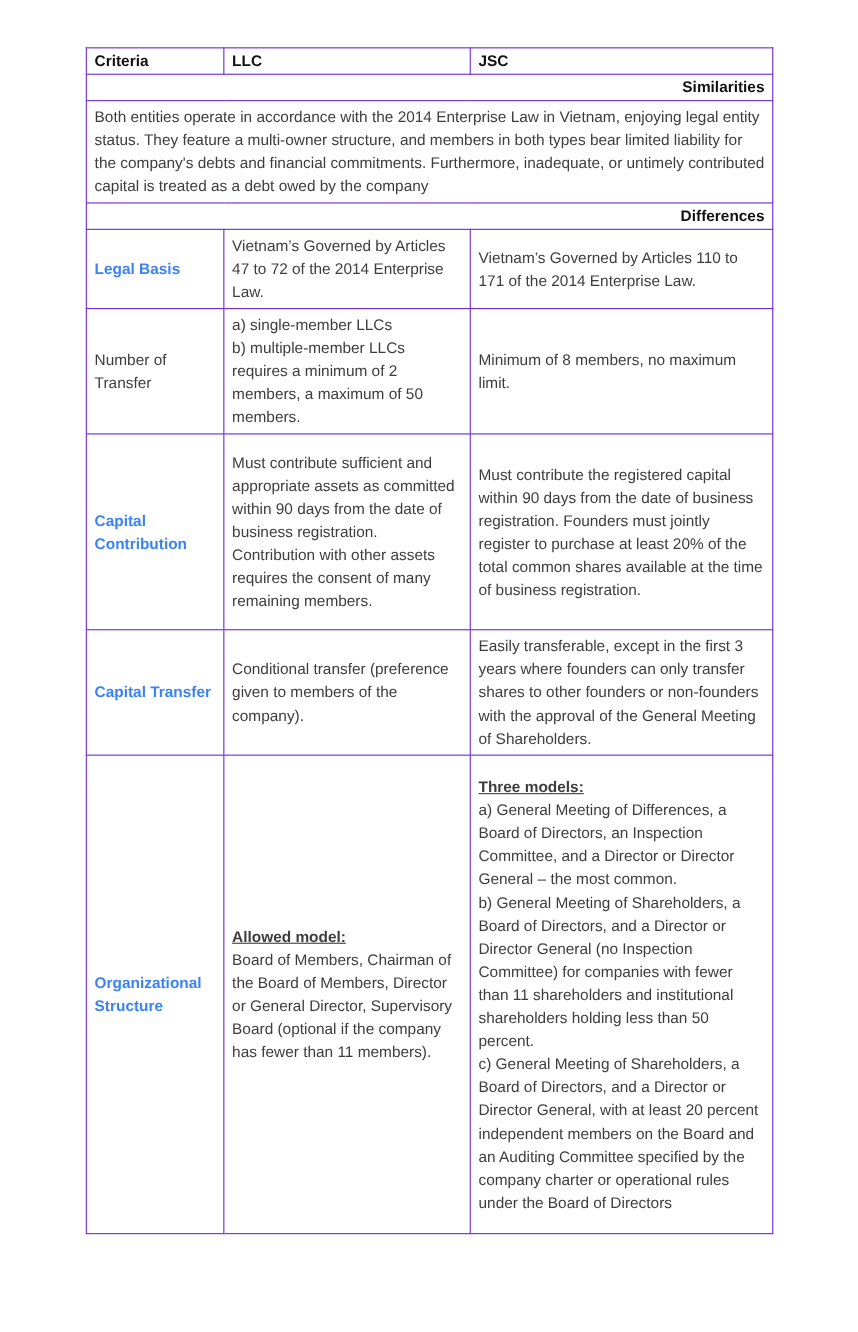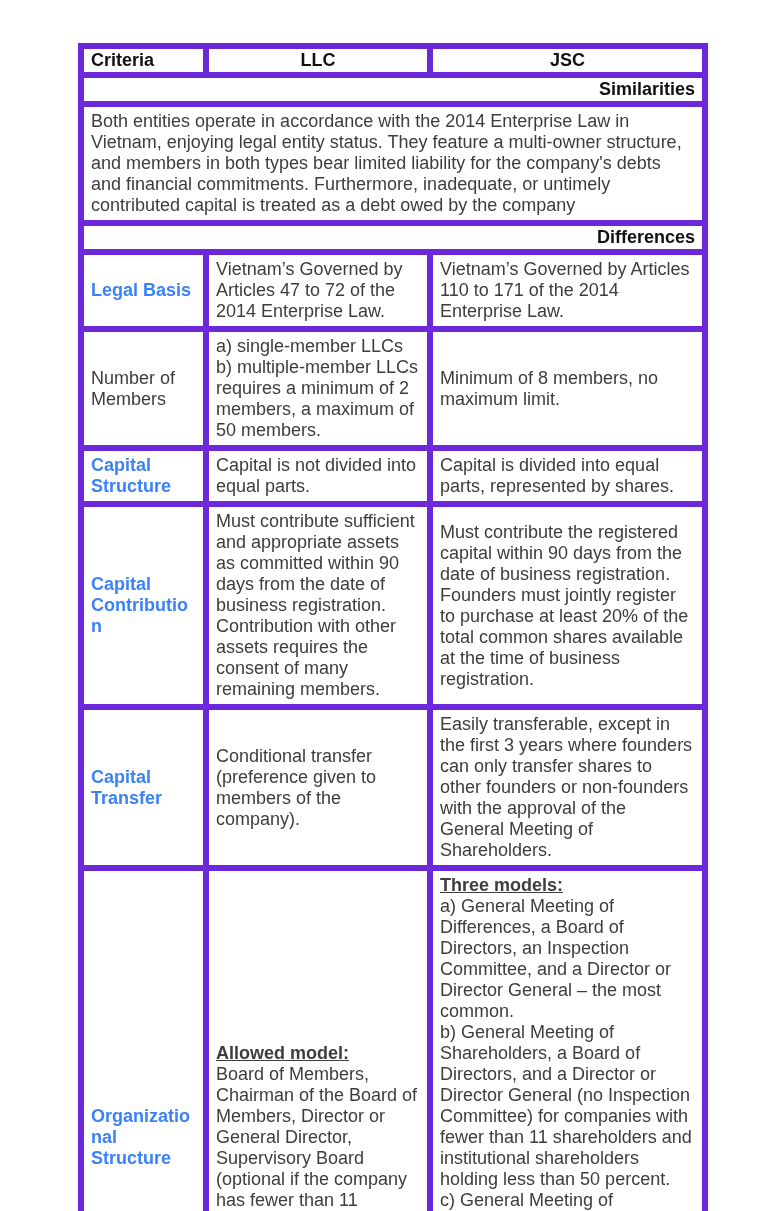--- a/index.html
+++ b/index.html
@@ -22,35 +22,35 @@
     left: 78px;
     top: 43px;
     width: 624px;
     border-collapse: collapse;
     table-layout: fixed;
   }
   col.c1 { width: 125px; }
   col.c2 { width: 224px; }
   col.c3 { width: 275px; }
   td, th {
-    border: 6px solid #6d28d9;
-    font-size: 18px;
+    border: 1px solid #6d28d9;
+    font-size: 14px;
     line-height: 21px;
     color: #3d3d3d;
     padding: 4px 7px;
     vertical-align: middle;
     text-align: left;
     word-wrap: break-word;
   }
   th {
     font-weight: bold;
     color: #111111;
     padding: 1px 7px;
   }
-  th.center { text-align: center; }
+  th.center { text-align: left; }
   td.section-label {
     font-weight: bold;
     color: #111111;
     padding: 1px 7px;
     text-align: right;
   }
   td.crit-bold {
     font-weight: bold;
     color: #3b82f6;
   }
@@ -97,33 +97,28 @@
         <td class="section-label" colspan="3">Differences</td>
       </tr>
 
       <tr class="r-legal">
         <td class="crit-bold">Legal Basis</td>
         <td>Vietnam’s Governed by Articles 47 to 72 of the 2014 Enterprise Law.</td>
         <td>Vietnam’s Governed by Articles 110 to 171 of the 2014 Enterprise Law.</td>
       </tr>
 
       <tr class="r-members">
-        <td>Number of Members</td>
+        <td>Number of Transfer</td>
         <td>
           <div class="para">a) single-member LLCs</div>
           <div class="para">b) multiple-member LLCs requires a minimum of 2 members, a maximum of 50 members.</div>
         </td>
         <td>Minimum of 8 members, no maximum limit.</td>
       </tr>
 
-      <tr class="r-capstruct">
-        <td class="crit-bold">Capital Structure</td>
-        <td>Capital is not divided into equal parts.</td>
-        <td>Capital is divided into equal parts, represented by shares.</td>
-      </tr>
 
       <tr class="r-capcontrib">
         <td class="crit-bold">Capital Contribution</td>
         <td>Must contribute sufficient and appropriate assets as committed within 90 days from the date of business registration. Contribution with other assets requires the consent of many remaining members.</td>
         <td>Must contribute the registered capital within 90 days from the date of business registration. Founders must jointly register to purchase at least 20% of the total common shares available at the time of business registration.</td>
       </tr>
 
 
       <tr class="r-captrans">
         <td class="crit-bold">Capital Transfer</td>

